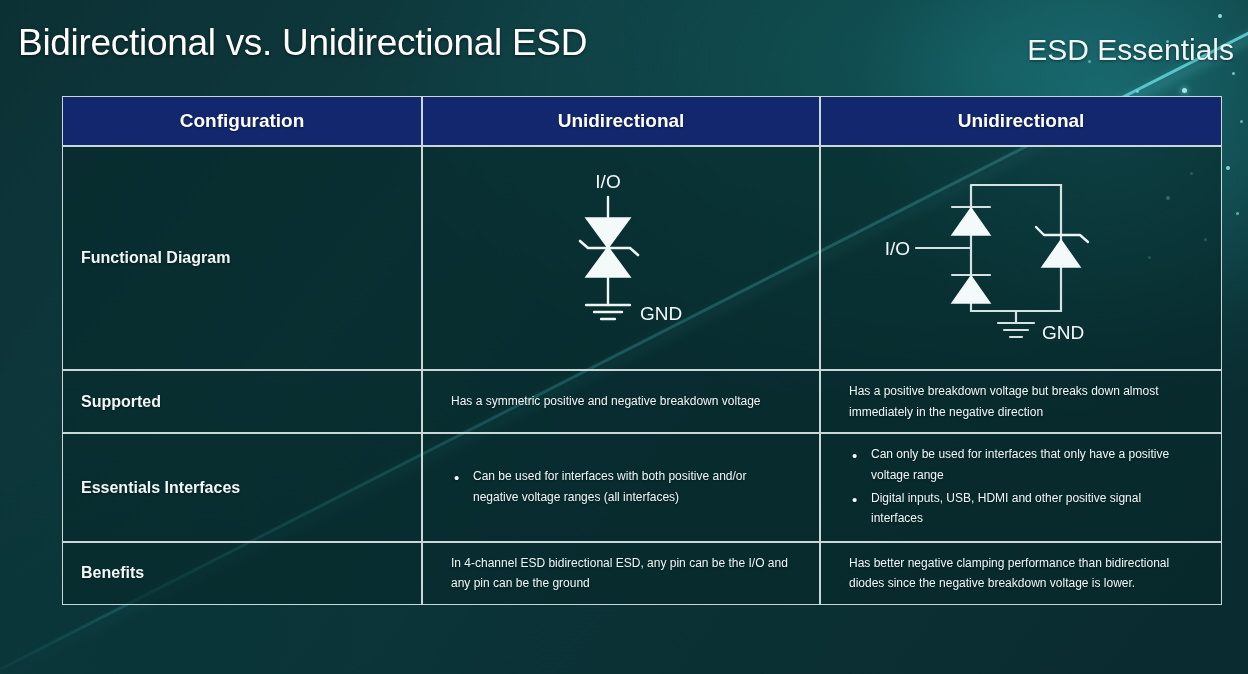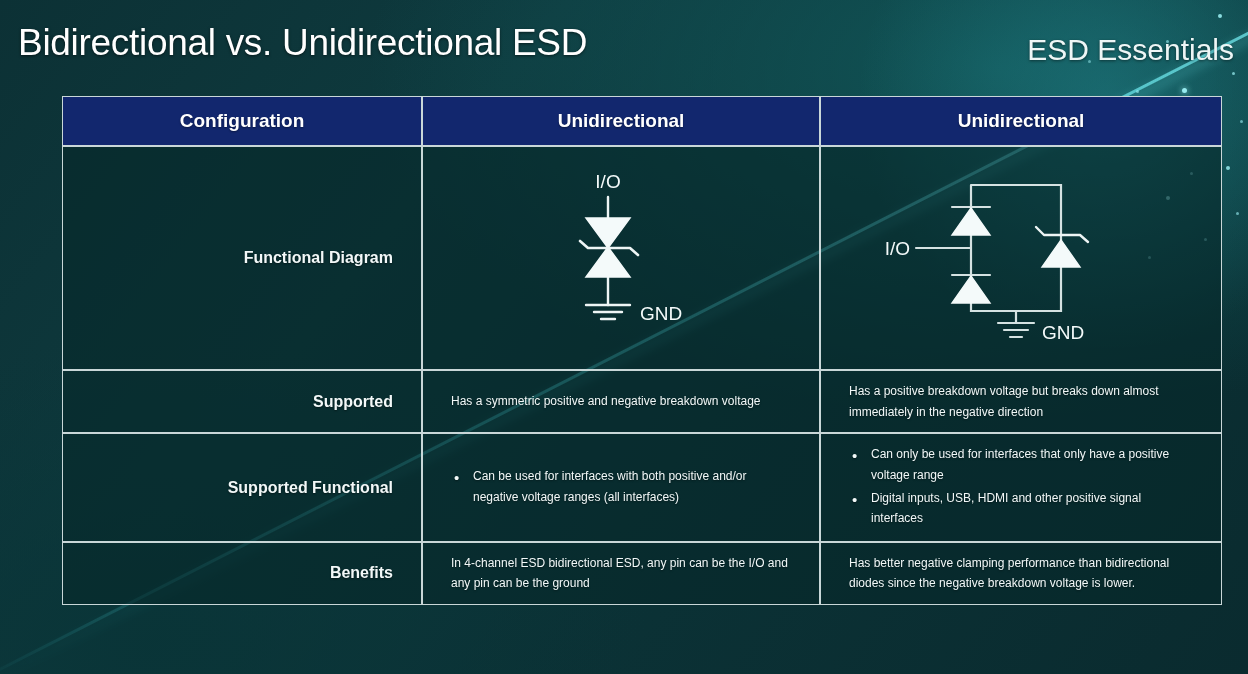--- a/index.html
+++ b/index.html
@@ -107,23 +107,22 @@
   .th-bidi   { width: 398px; text-align: center; }
   .th-uni    { width: 402px; text-align: center; }
 
   .cmp-table tbody td {
     background: rgba(7,40,42,0.62);
     color: #f2f8f8;
   }
   td.rowlabel {
     font-size: 16px;
     font-weight: bold;
-    padding: 10px 28px;
+    padding: 10px 18px;
     text-shadow: 0 1px 2px rgba(0,0,0,0.45);
-    text-align: right;
   }
   td.body-cell {
     font-size: 12px;
     line-height: 1.72;
     padding: 10px 28px;
     vertical-align: middle;
     text-shadow: 0 1px 2px rgba(0,0,0,0.4);
   }
   td.diagram-cell {
     padding: 16px;
@@ -242,21 +241,21 @@
         </td>
       </tr>
 
       <tr>
         <td class="rowlabel">Supported</td>
         <td class="body-cell">Has a symmetric positive and negative breakdown voltage</td>
         <td class="body-cell">Has a positive breakdown voltage but breaks down almost immediately in the negative direction</td>
       </tr>
 
       <tr>
-        <td class="rowlabel">Supported Functional</td>
+        <td class="rowlabel">Essentials Interfaces</td>
         <td class="body-cell">
           <ul class="bullets">
             <li>Can be used for interfaces with both positive and/or negative voltage ranges (all interfaces)</li>
           </ul>
         </td>
         <td class="body-cell">
           <ul class="bullets">
             <li>Can only be used for interfaces that only have a positive voltage range</li>
             <li>Digital inputs, USB, HDMI and other positive signal interfaces</li>
           </ul>

